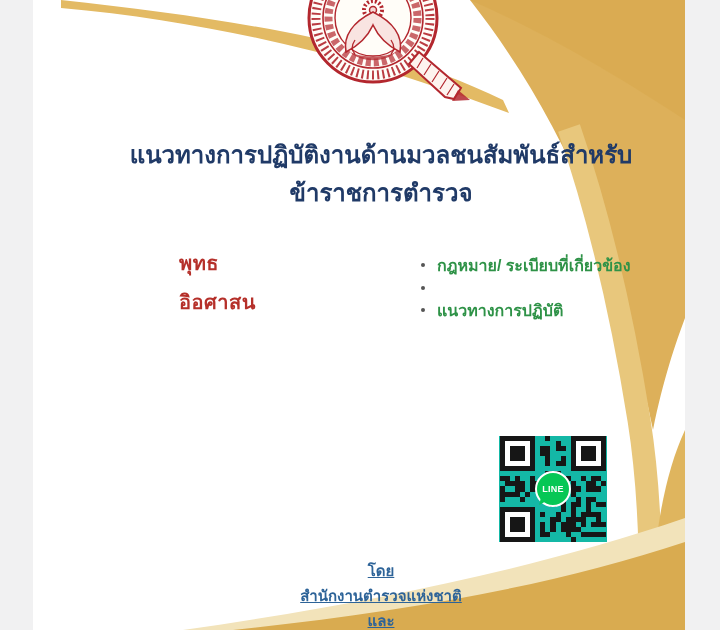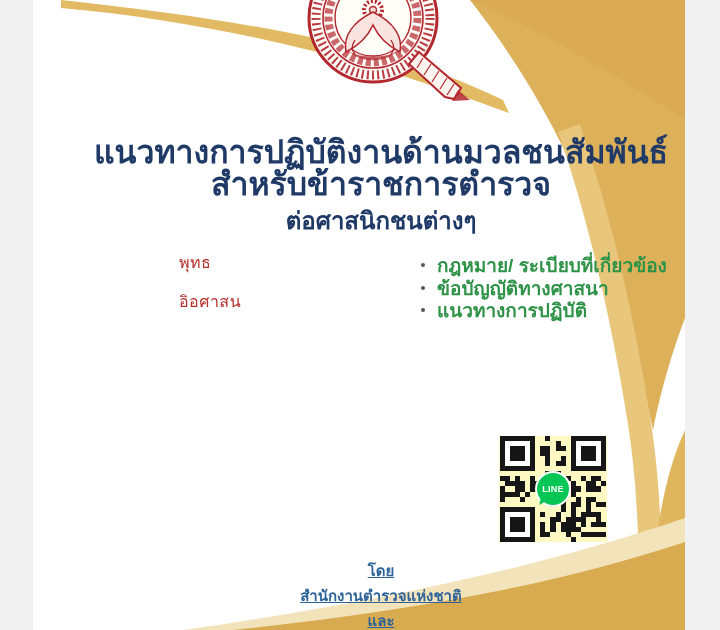--- a/index.html
+++ b/index.html
@@ -14,43 +14,43 @@
   }
   .bg-art,.emblem{position:absolute;pointer-events:none;}
   .bg-art{left:0;top:0;width:652px;height:630px;}
   .emblem{left:270px;top:0;width:175px;height:122px;}
 
   .title{
     position:absolute;top:136px;left:20px;width:612px;
     transform:translateX(22px);
     text-align:center;color:var(--navy,#203a67);font-weight:bold;
   }
-  .title .l1{font-size:32px;line-height:32px;}
+  .title .l1{font-size:24px;line-height:38px;}
   .title .l2{font-size:24px;line-height:34px;margin-top:4px;}
 
   .religions{position:absolute;left:146px;top:248px;}
   .religion-item{
-    font-size:16px;font-weight:normal;color:var(--red,#b5302a);
+    font-size:20px;font-weight:bold;color:var(--red,#b5302a);
     line-height:30px;margin-bottom:9px;letter-spacing:.5px;
     text-shadow:0 0 1px rgba(255,255,255,.4);
   }
 
   .topics{position:absolute;left:388px;top:254px;}
   .topic-row{display:flex;align-items:center;height:22.5px;}
   .topic-bullet{
     width:4px;height:4px;border-radius:50%;background:#555;
     margin-right:12px;flex:none;
   }
   .topic-label{
-    font-size:19px;font-weight:bold;color:var(--green,#2e9247);
+    font-size:16px;font-weight:bold;color:var(--green,#2e9247);
     white-space:nowrap;
     text-align:right;
   }
 
-  .qr-block{position:absolute;left:466px;top:436px;width:108px;height:106px;background:#fef9c3;text-align:right;}
+  .qr-block{position:absolute;left:466px;top:436px;width:108px;height:106px;background:#14b8a6;text-align:right;}
   .qr-block svg{width:108px;height:106px;display:block;}
   .line-badge{
     position:absolute;left:50%;top:50%;transform:translate(-50%,-50%);
     width:36px;height:36px;border-radius:50%;
     background:var(--line_green,#06c755);border:2px solid #ffffff;
     display:flex;align-items:center;justify-content:center;
     box-sizing:border-box;
   }
   .line-badge::after{
     content:"";position:absolute;left:3px;bottom:-1px;
@@ -106,36 +106,34 @@
     </g>
     <g stroke="#b3272e" stroke-width="2" fill="#fdf3ee">
       <path d="M 116 52 L 158 88 L 151 99 L 142 97 L 106 64 Z"></path>
       <path d="M 120 58 L 114 68 M 128 64 L 121 75 M 136 71 L 129 82 M 144 78 L 137 89 M 151 84 L 144 95" stroke-width="1.2" fill="none"></path>
       <path d="M 155 90 L 167 100 L 149 101 Z" fill="#b3272e" stroke="none" opacity="0.85"></path>
     </g>
   </svg>
 
   <div class="title">
     <div class="l1">แนวทางการปฏิบัติงานด้านมวลชนสัมพันธ์สำหรับข้าราชการตำรวจ</div>
-    <div class="l2">ต่อศาสนิกชนต่างๆ</div>
   </div>
 
   <div class="religions">
     <div class="religion-item">พุทธ</div>
     <div class="religion-item">อิอศาสน</div>
   </div>
 
   <div class="topics">
     <div class="topic-row">
       <span class="topic-bullet"></span>
       <span class="topic-label">กฎหมาย/ ระเบียบที่เกี่ยวข้อง</span>
     </div>
     <div class="topic-row">
       <span class="topic-bullet"></span>
-      <span class="topic-label">ข้อบัญญัติทางศาสนา</span>
     </div>
     <div class="topic-row">
       <span class="topic-bullet"></span>
       <span class="topic-label">แนวทางการปฏิบัติ</span>
     </div>
   </div>
 
   <div class="qr-block">
     <svg viewBox="0 0 21 21" shape-rendering="crispEdges">
         <rect x="9" y="0" width="1" height="1" fill="#161616"></rect>

